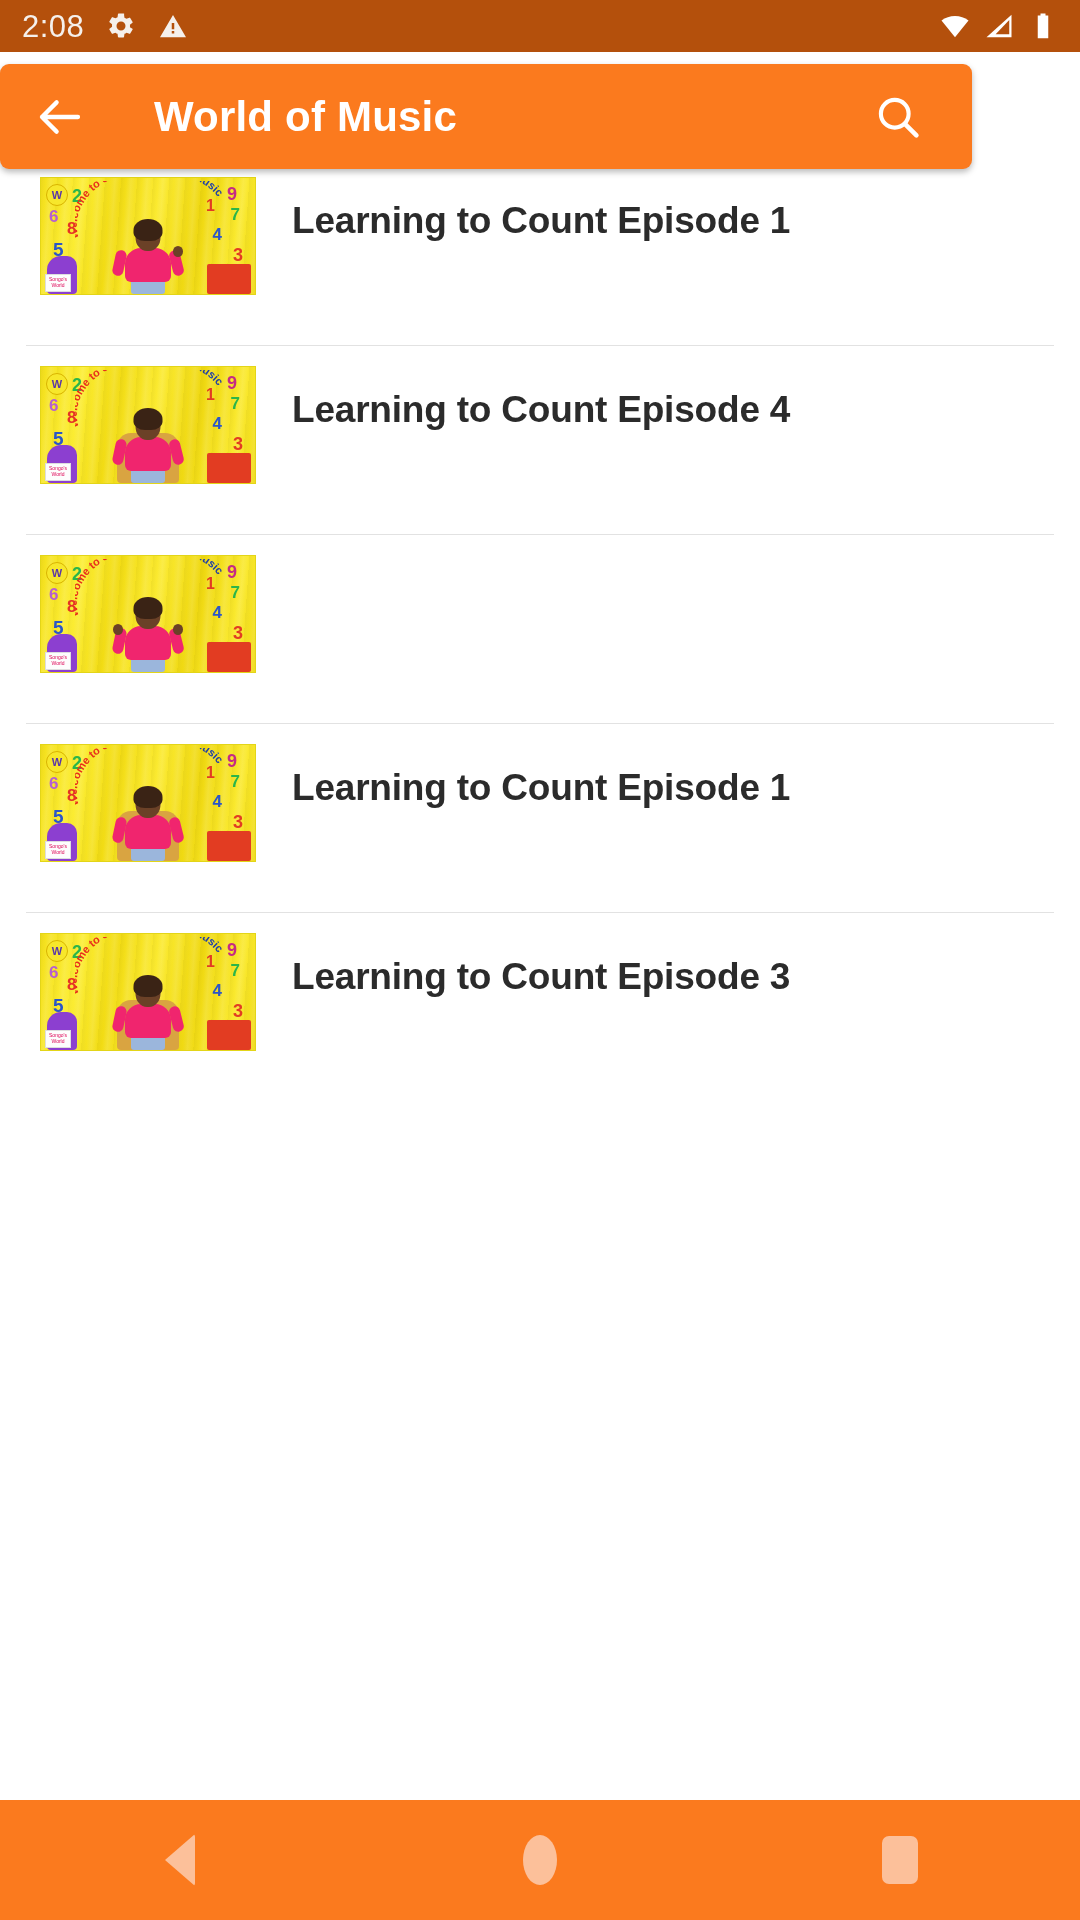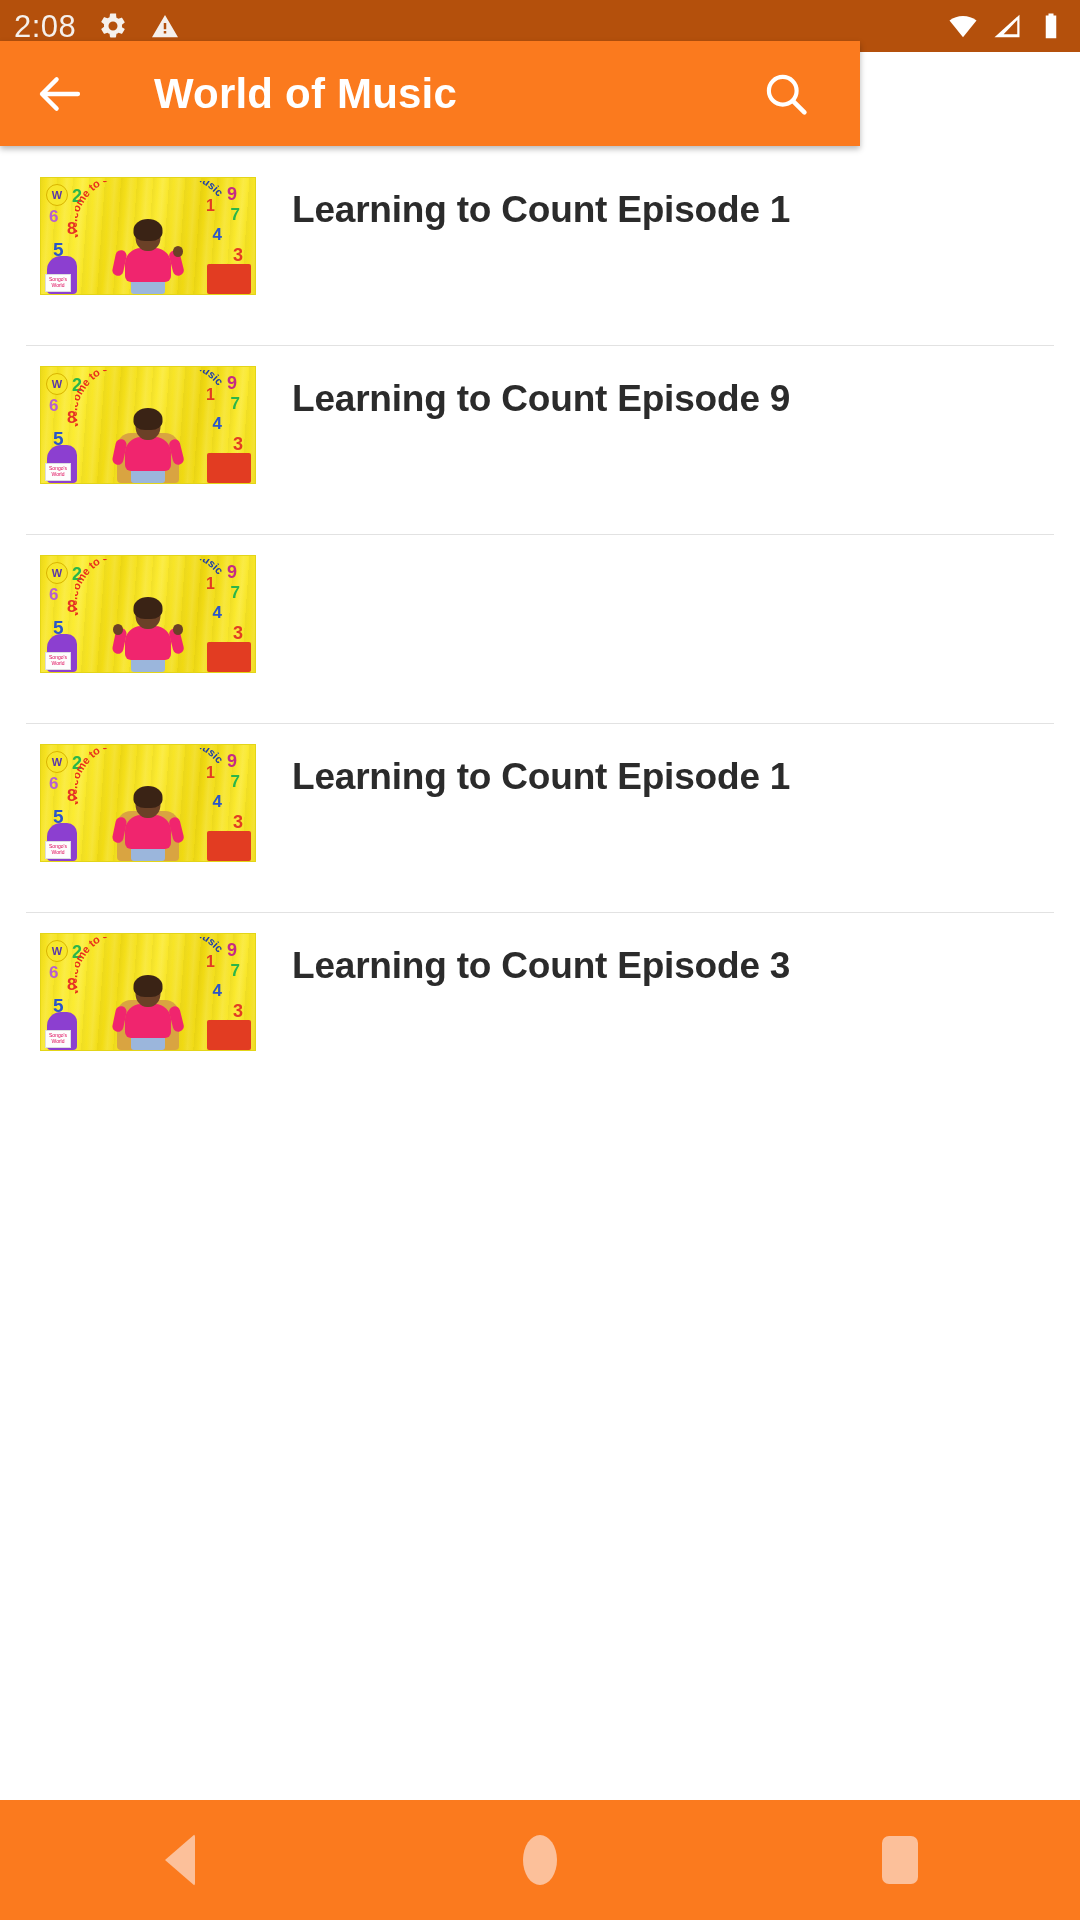--- a/index.html
+++ b/index.html
@@ -9,38 +9,39 @@
     background:#ffffff;
     overflow:hidden;
     position:relative;
   }
 
   
   .status-bar{
     position:absolute; left:0; top:0; width:1080px; height:52px;
     background:#B4500C;
     display:flex; align-items:center;
-    padding:0 14px;
+    padding:0 22px;
   }
   .status-left{ display:flex; align-items:center; gap:22px; flex:1; }
   .status-right{ display:flex; align-items:center; gap:14px; }
   .clock{
     color:#f5f0ec; font-size:31px; font-weight:400;
     letter-spacing:0.5px; line-height:1;
     font-family:"Liberation Sans", sans-serif;
   }
   .sb-icon{ display:block; }
 
   
   .app-bar{
-    position:absolute; left:0; top:41px; width:860px; height:105px;
+    position:absolute; left:0; top:64px; width:972px; height:105px;
     background:#FB7A1E;
     display:flex; align-items:center;
     box-shadow:0 3px 6px rgba(0,0,0,0.28);
     z-index:5;
+    border-radius:9px;
   }
   .back-btn{
     width:96px; height:105px;
     display:flex; align-items:center; justify-content:center;
     margin-left:12px;
   }
   .app-title{
     color:#ffffff;
     font-size:42px;
     font-weight:bold;
@@ -80,21 +81,21 @@
     width:216px; height:118px;
     margin-left:40px;
     flex:0 0 auto;
     position:relative;
     overflow:hidden;
     background:#F2E31A;
     border:1px solid rgba(0,0,0,0.06);
   }
   .row-title{
     margin-left:36px;
-    margin-top:12px;
+    margin-top:23px;
     font-size:37px;
     font-weight:bold;
     color:#2b2b2b;
     letter-spacing:-0.2px;
     font-family:"Liberation Sans", sans-serif;
     white-space:nowrap;
   }
 
   
   .tz{ position:absolute; inset:0; background:
@@ -331,21 +332,21 @@
             <div class="p-body"></div>
           <div class="p-arm l"></div>
             <div class="p-arm r"></div>
           <div class="p-head"></div>
             <div class="p-hair"></div>
         </div>
         <div class="toybox"></div>
         <div class="logo-sq">Songo's World</div>
       </div>
     </div>
-    <div class="row-title">Learning to Count Episode 9</div>
+    <div class="row-title">Learning to Count Episode 4</div>
     <div class="divider"></div>
   </div>
 
   <div class="row">
     <div class="thumb">
       <div class="tz">
         <div class="curtain"></div>
         <div class="badge">W</div>
         <span class="num n2">2</span>
         <span class="num n6">6</span>

